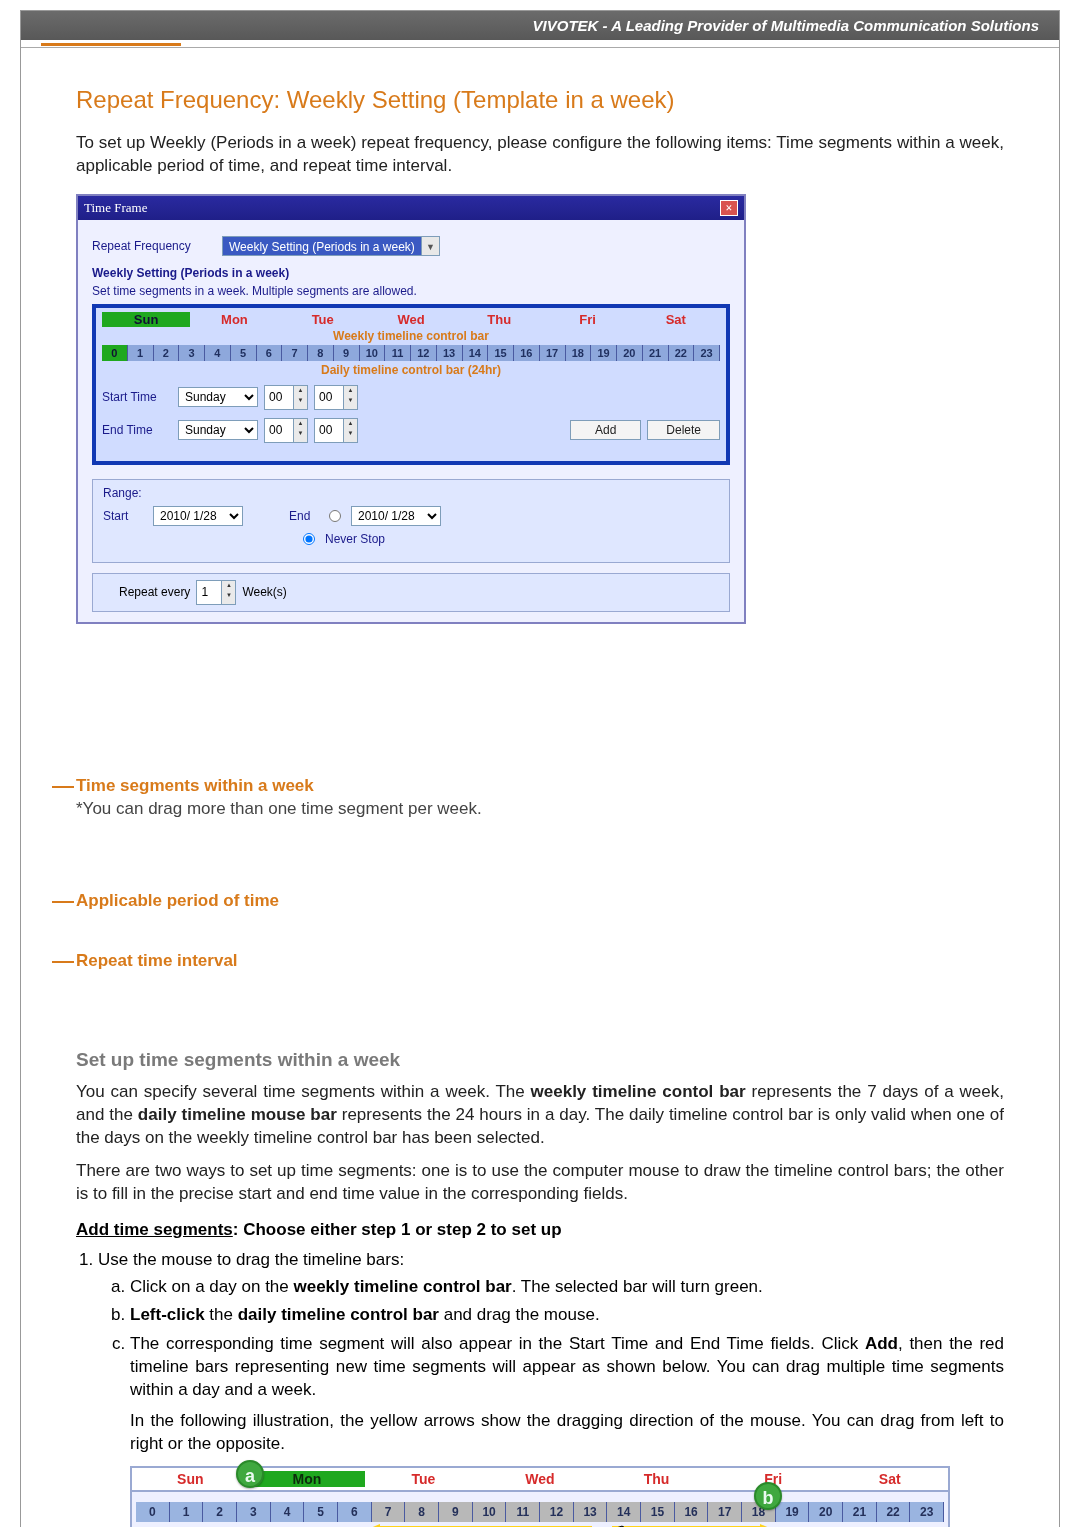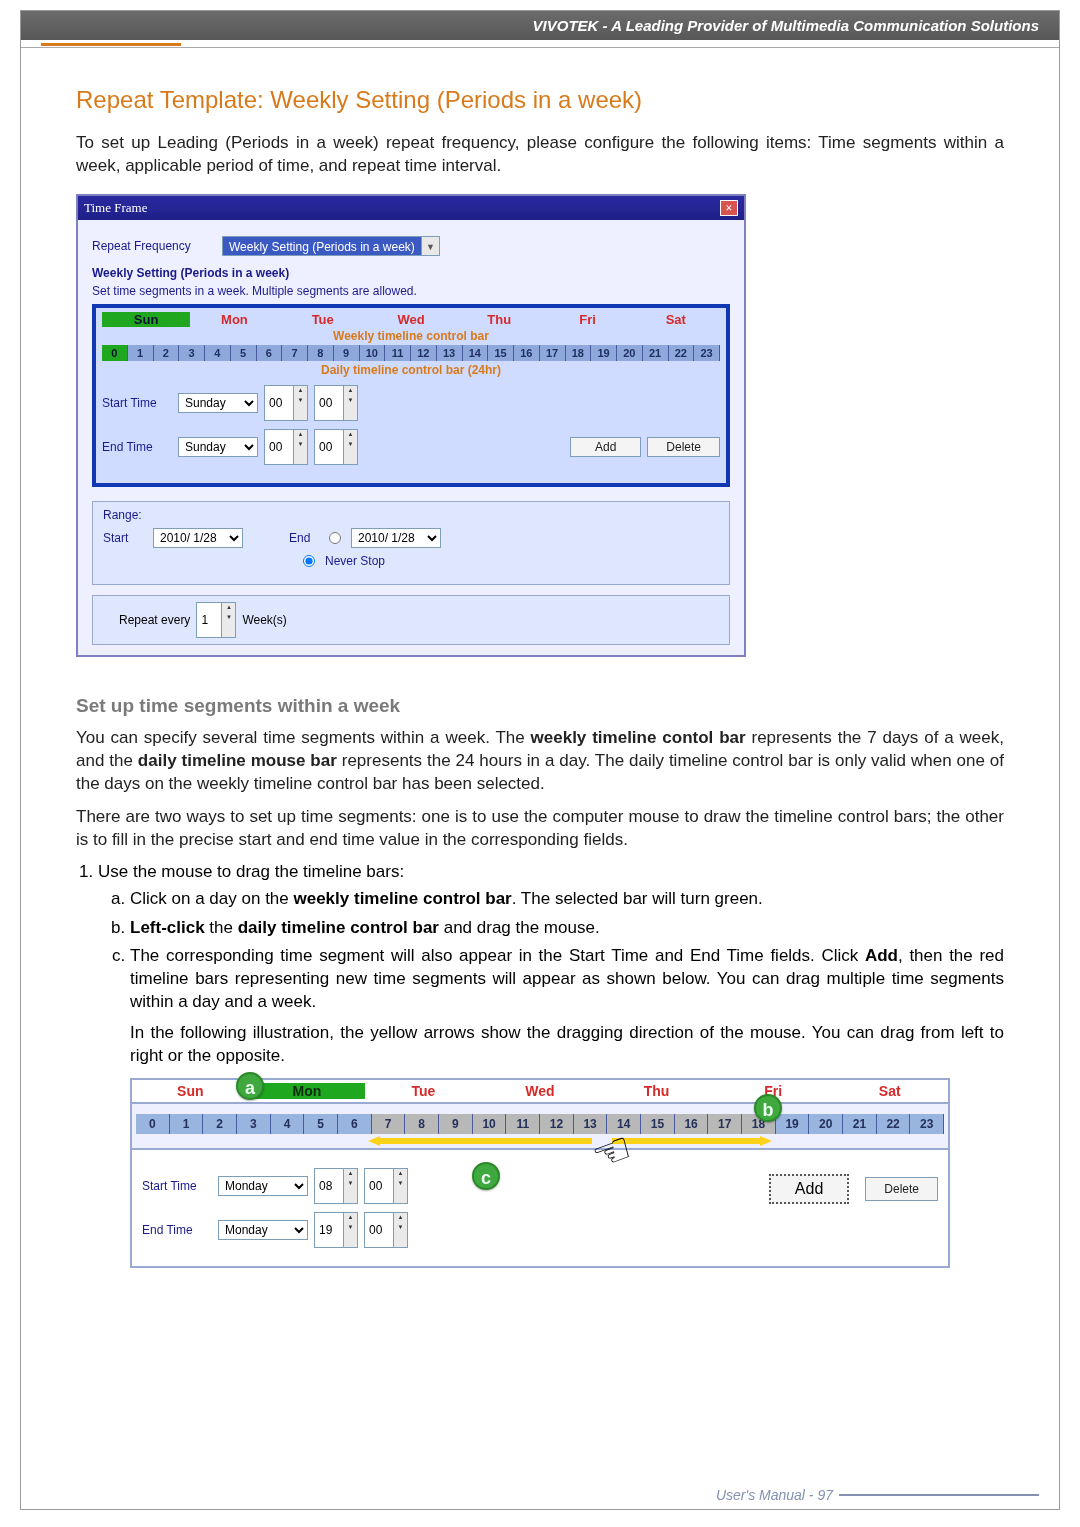--- a/index.html
+++ b/index.html
@@ -124,21 +124,21 @@
   gap: 10px;
   margin: 6px 0;
 }
 .lbl {
   color: #1a1a8a;
   min-width: 120px;
 }
 .inputish {
   background: #fff;
   border: 1px solid #7e9db9;
-  height: 36px;
+  height: 25px;
   padding: 0 4px;
   font-size: 12px;
 }
 .btn {
   background: #f4f4f4;
   border: 1px solid #7e9db9;
   padding: 2px 10px;
   font-size: 12px;
   color: #222;
 }
@@ -388,22 +388,22 @@
 </style>
 </head>
 <body>
 
 <div class="page">
   <div class="header-bar">VIVOTEK - A Leading Provider of Multimedia Communication Solutions</div>
   <div class="accent-line"></div>
   <div class="thin-line"></div>
 
   <div class="content">
-    <h1 class="section">Repeat Template: Weekly Setting (Periods in a week)</h1>
-    <p class="body">To set up Leading (Periods in a week) repeat frequency, please configure the following items: Time segments within a week, applicable period of time, and repeat time interval.</p>
+    <h1 class="section">Repeat Frequency: Weekly Setting (Template in a week)</h1>
+    <p class="body">To set up Weekly (Periods in a week) repeat frequency, please configure the following items: Time segments within a week, applicable period of time, and repeat time interval.</p>
 
     <div class="dialog-row">
 
       <div class="dialog">
         <div class="titlebar">
           <span>Time Frame</span>
           <span class="close">×</span>
         </div>
         <div class="dlg-inner">
           <div class="dlg-row">
@@ -519,29 +519,47 @@
                 <span class="spinbtn">
                   <div>▲</div>
                   <div>▼</div>
                 </span>
               </span>
             <span class="lbl2" style="width:auto">Week(s)</span>
           </div>
         </div>
       </div>
 
+      <div class="annot">
+        <div class="annot-block">
+          <div class="annot-line"></div>
+          <div class="head">Time segments within a week</div>
+          <div class="grey">*You can drag more than one time segment per week.</div>
+        </div>
+        <div class="annot-block" style="margin-top:70px">
+          <div class="annot-line"></div>
+          <div class="head">Applicable period of time</div>
+        </div>
+        <div class="annot-block" style="margin-top:34px">
+          <div class="annot-line"></div>
+          <div class="head">Repeat time interval</div>
+        </div>
+      </div>
     </div>
 
     <h2 class="sub">Set up time segments within a week</h2>
 
     <p class="body">
       <span>You can specify several time segments within a week. The </span><b>weekly timeline contol bar</b><span> represents the 7 days of a week, and the </span><b>daily timeline mouse bar</b><span> represents the 24 hours in a day. The daily timeline control bar is only valid when one of the days on the weekly timeline control bar has been selected.</span>
     </p>
     <p class="body">There are two ways to set up time segments: one is to use the computer mouse to draw the timeline control bars; the other is to fill in the precise start and end time value in the corresponding fields.</p>
 
+    <p class="add-seg-line">
+      <b class="underline">Add time segments</b><b>: Choose either step 1 or step 2 to set up</b>
+    </p>
 
     <ol class="steps">
       <li>
         <span>Use the mouse to drag the timeline bars:</span>
         <ol class="alpha">
           <li>
             <span>Click on a day on the </span><b>weekly timeline control bar</b><span>. The selected bar will turn green.</span>
           </li>
           <li>
             <b>Left-click</b><span> the </span><b>daily timeline control bar</b><span> and drag the mouse.</span>

